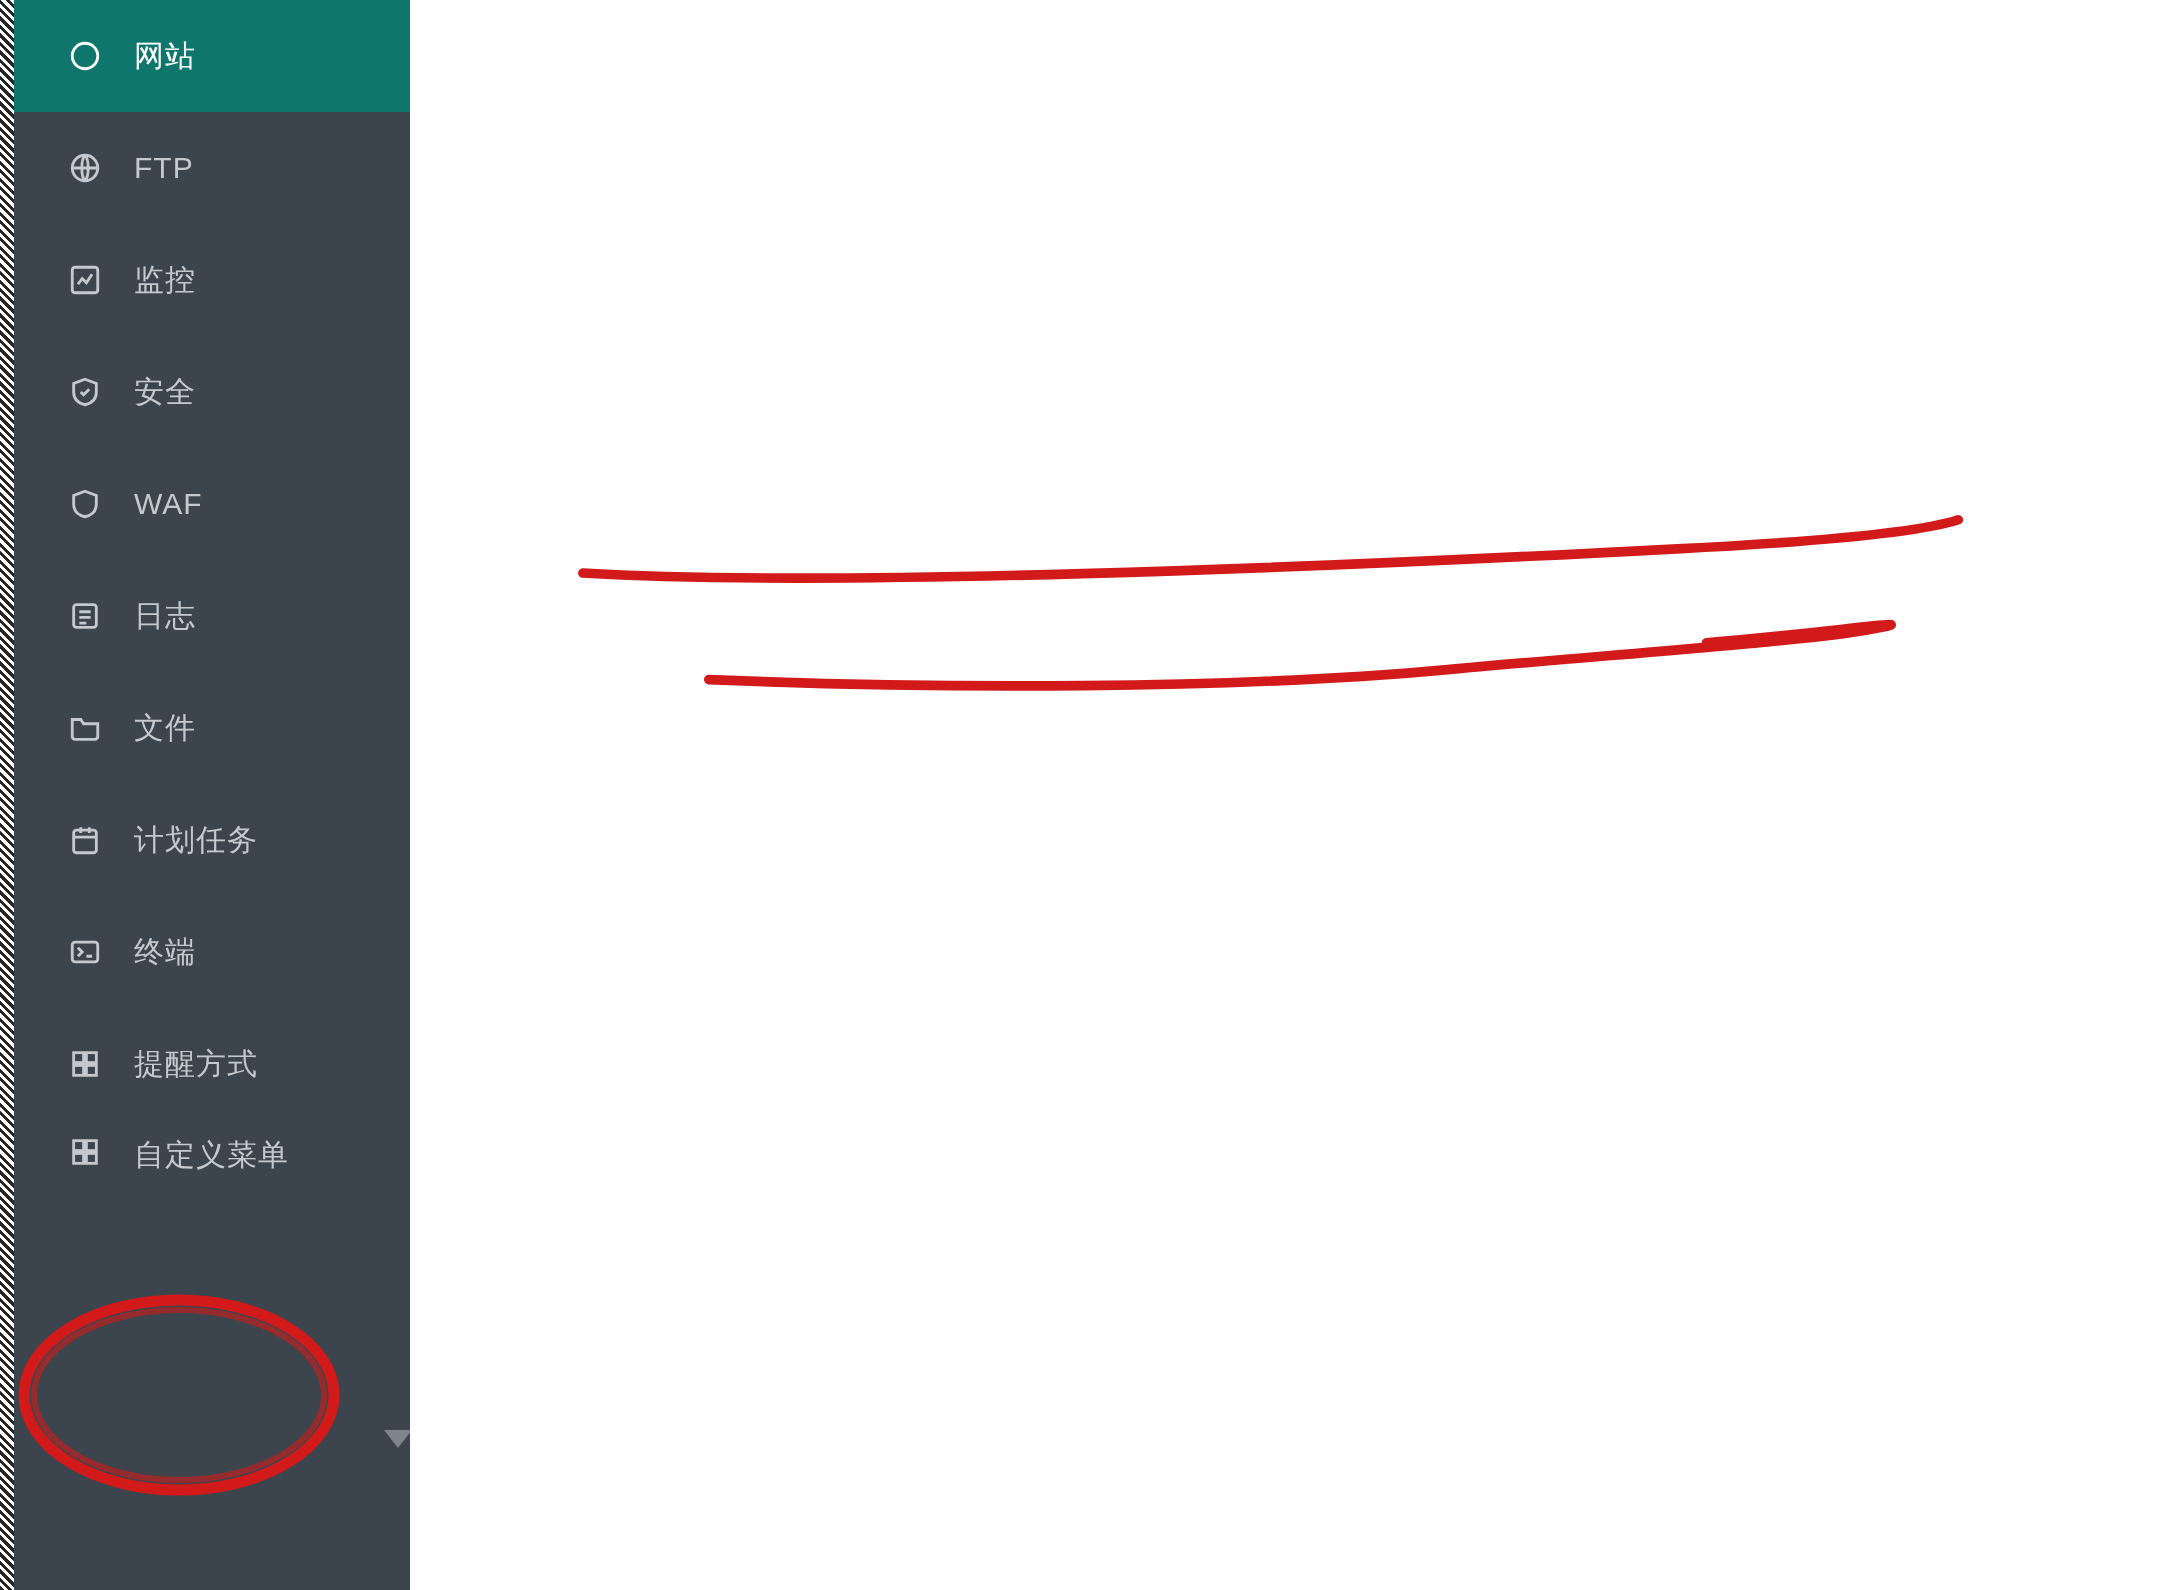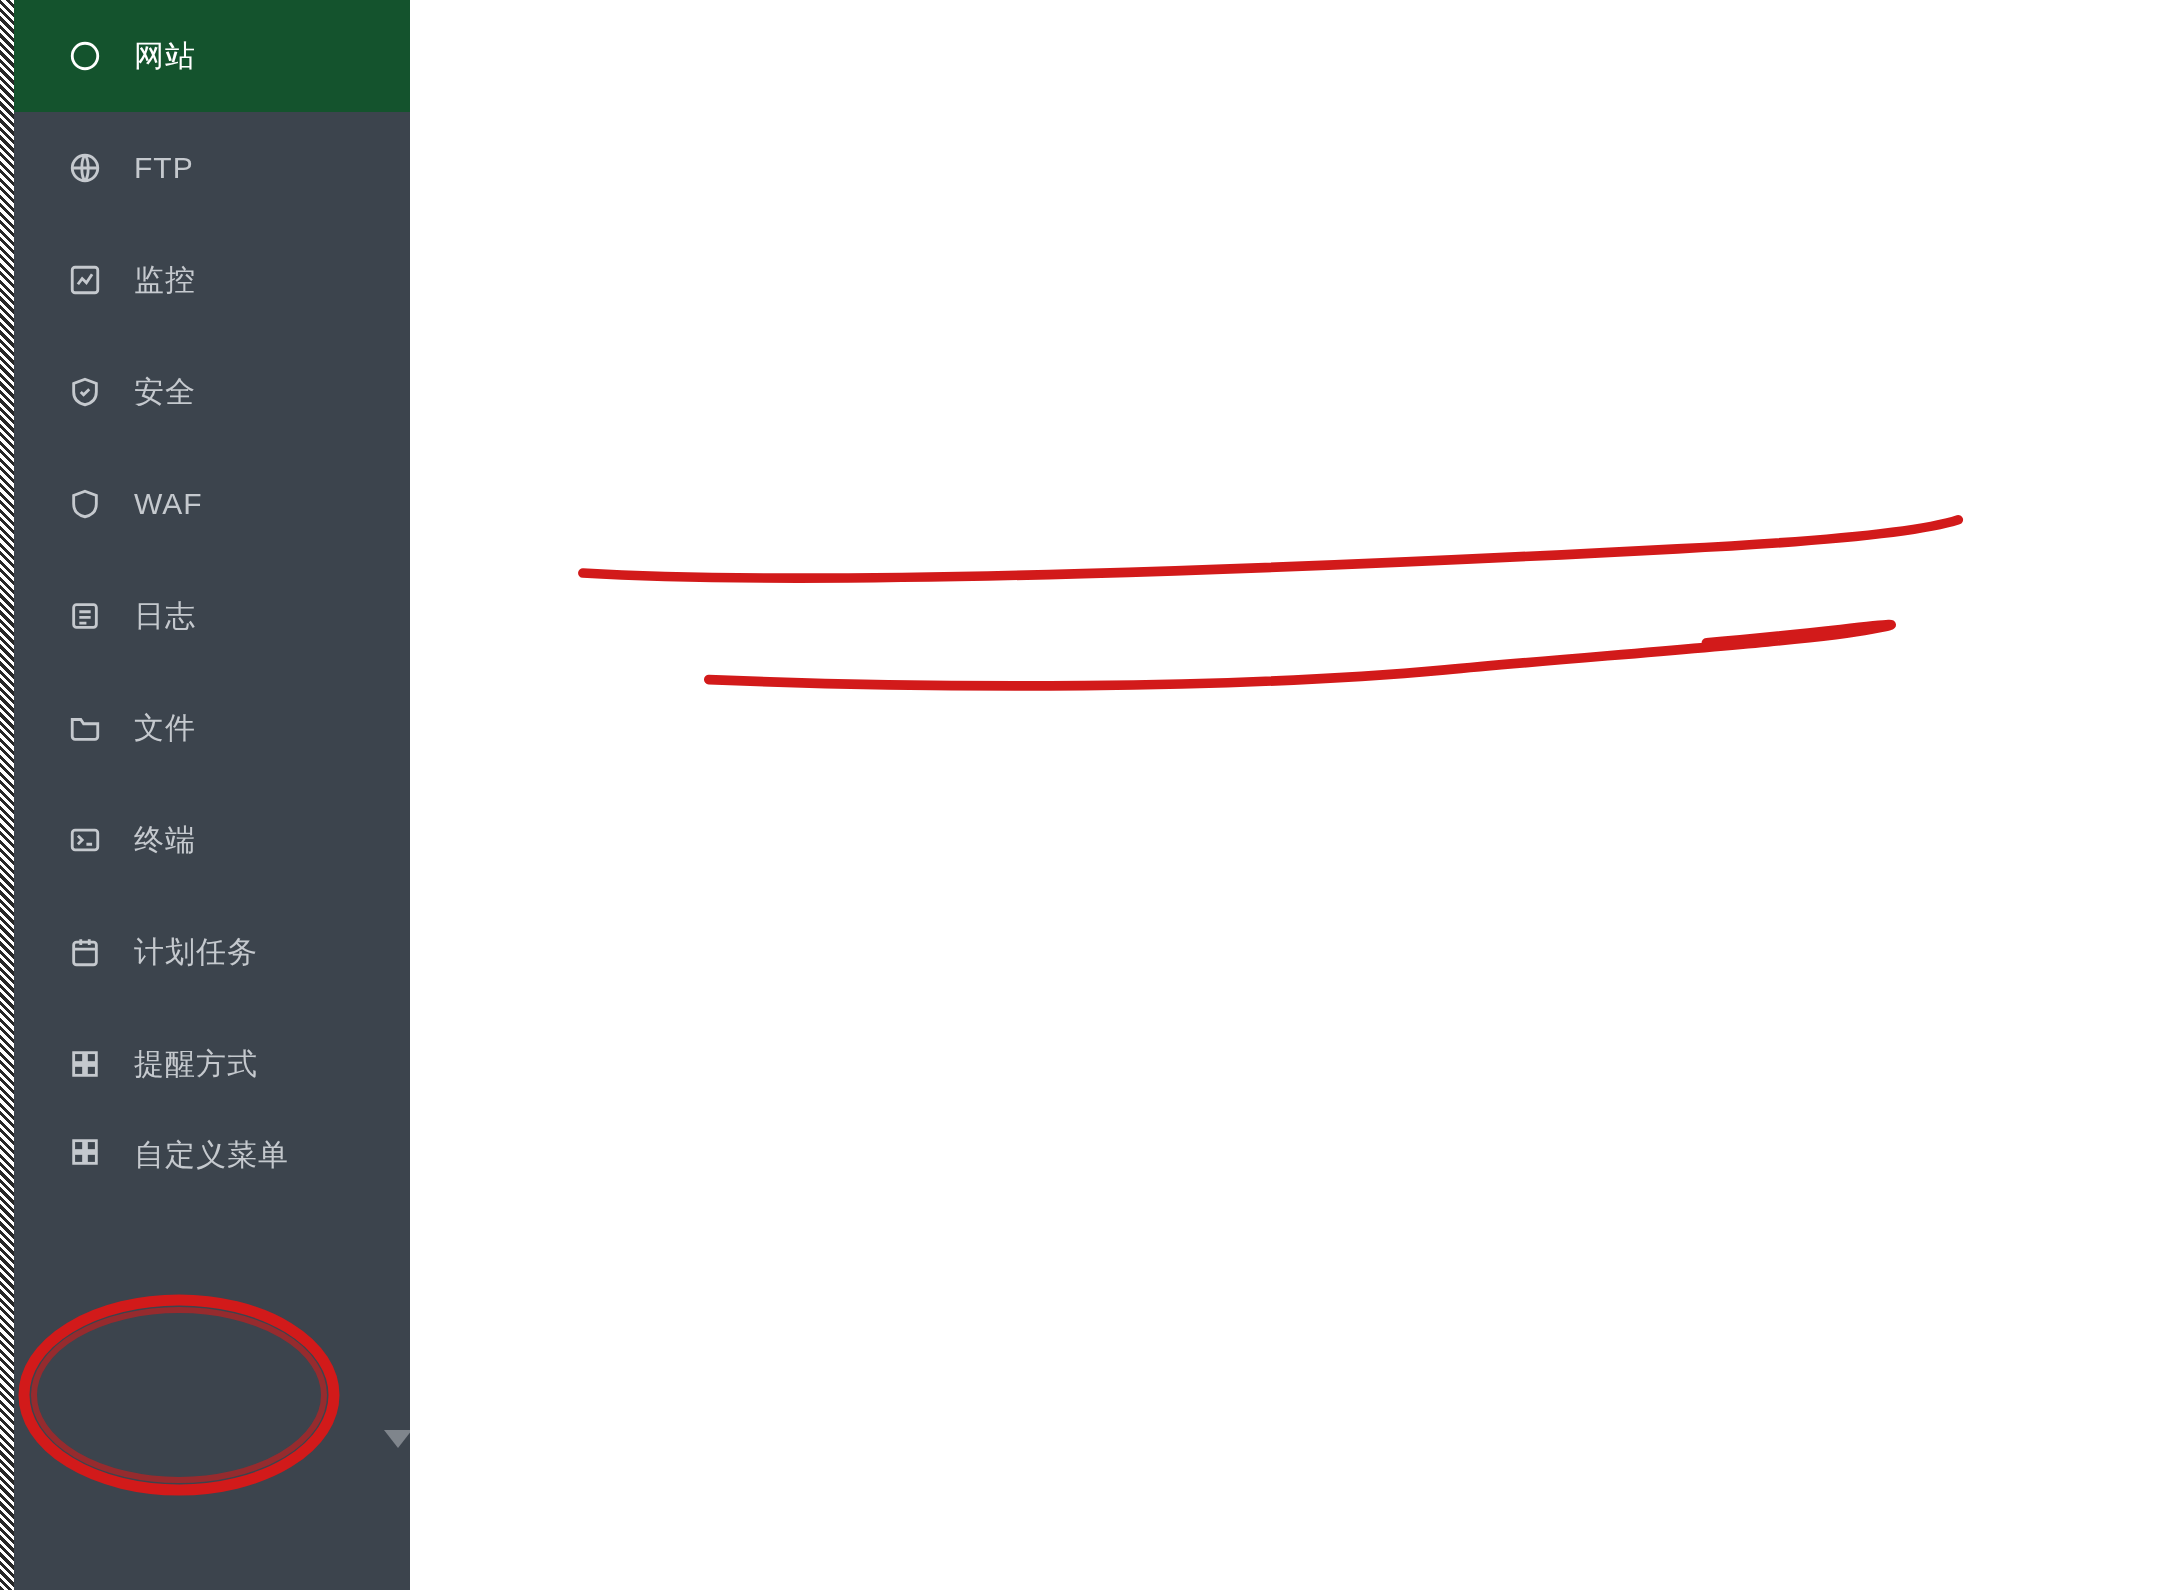--- a/index.html
+++ b/index.html
@@ -16,21 +16,21 @@
   
   .sidebar {
     position: absolute; left: 14px; top: 0; width: 396px; height: 1590px;
     background: #3c444d; color: #c5c9ce; font-size: 30px;
     z-index:2;
   }
   .sidebar .item {
     position: relative; height: 112px; display: flex; align-items: center;
     padding-left: 54px; gap: 32px; cursor: pointer;
   }
-  .sidebar .item.active { background:#14532d; color:#fff; }
+  .sidebar .item.active { background:#0f766e; color:#fff; }
   .sidebar .item .ic { width: 34px; height: 34px; display:flex; align-items:center; justify-content:center; }
   .sidebar .item .ic svg { width:34px; height:34px; stroke:#c5c9ce; fill:none; stroke-width:2; }
   .sidebar .item.active .ic svg { stroke:#fff; }
   .sidebar .label { letter-spacing:1px; }
   .sidebar .cutoff { height:70px; display:flex; align-items:center; padding-left:54px; gap:32px; color:#c5c9ce; font-size:30px;}
   .sidebar .caret {
     position:absolute; right:-2px; bottom:142px; width:0;height:0;
     border-left:14px solid transparent;border-right:14px solid transparent;border-top:18px solid #7f858c;
   }
 
@@ -173,34 +173,34 @@
     <span class="ic">
         <svg viewBox="0 0 24 24">
           <path d="M3 6h6l2 3h10v9a2 2 0 0 1-2 2H5a2 2 0 0 1-2-2V6z"></path>
         </svg>
       </span>
     <span class="label">文件</span>
   </div>
   <div class="item">
     <span class="ic">
         <svg viewBox="0 0 24 24">
+          <rect x="4" y="5" width="16" height="16" rx="2"></rect>
+          <path d="M4 10h16M9 3v4M15 3v4"></path>
+        </svg>
+      </span>
+    <span class="label">计划任务</span>
+  </div>
+  <div class="item">
+    <span class="ic">
+        <svg viewBox="0 0 24 24">
           <rect x="3" y="5" width="18" height="14" rx="2"></rect>
           <path d="M7 9l3 3-3 3M13 15h4"></path>
         </svg>
       </span>
     <span class="label">终端</span>
-  </div>
-  <div class="item">
-    <span class="ic">
-        <svg viewBox="0 0 24 24">
-          <rect x="4" y="5" width="16" height="16" rx="2"></rect>
-          <path d="M4 10h16M9 3v4M15 3v4"></path>
-        </svg>
-      </span>
-    <span class="label">计划任务</span>
   </div>
   <div class="item">
     <span class="ic">
         <svg viewBox="0 0 24 24">
           <rect x="4" y="4" width="7" height="7"></rect>
           <rect x="13" y="4" width="7" height="7"></rect>
           <rect x="4" y="13" width="7" height="7"></rect>
           <rect x="13" y="13" width="7" height="7"></rect>
         </svg>
       </span>

